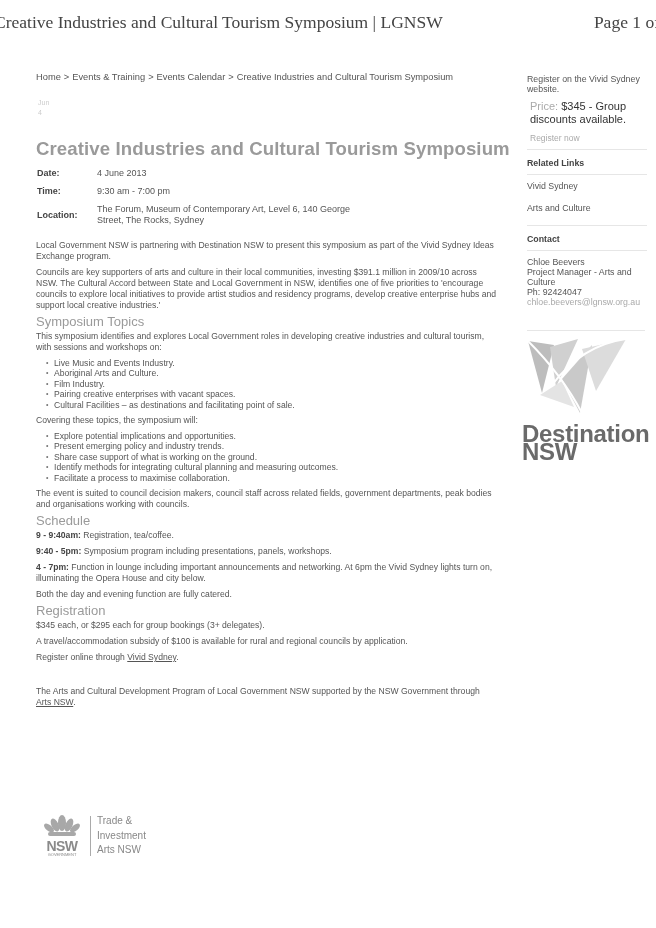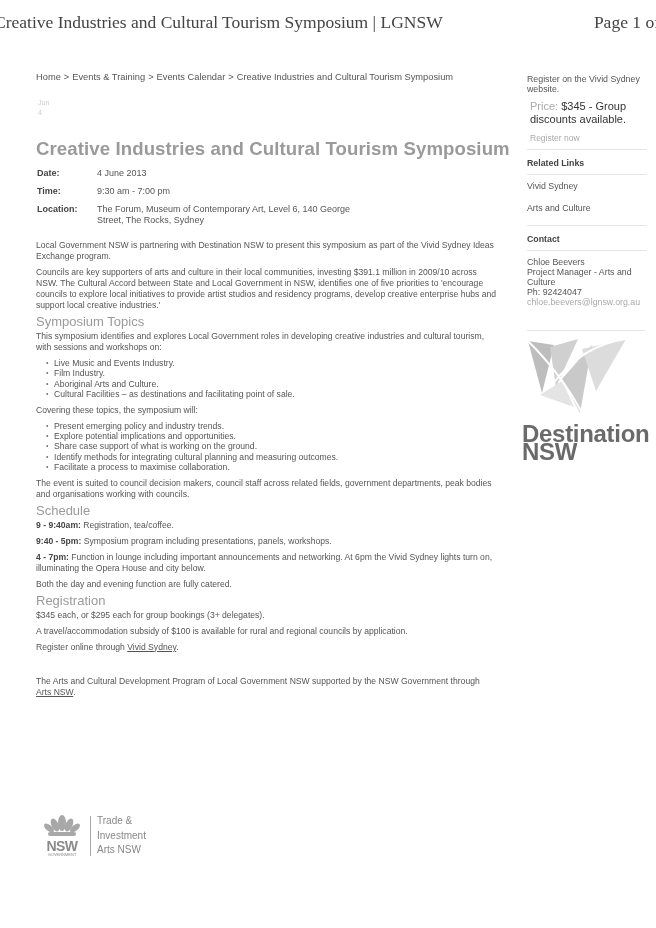--- a/index.html
+++ b/index.html
@@ -17,21 +17,21 @@
     .main { position: absolute; left: 36px; top: 72px; width: 470px; }
     .breadcrumb { font-size: 9.3px; color: #555; white-space: nowrap; }
     .breadcrumb .sep { margin: 0 3px; }
     .date-box { position: absolute; top: 26px; left: 2px; font-size: 7px; color: #ccc; line-height: 10px; }
     h1.page-title {
       position: absolute; top: 66px; left: 0; margin: 0;
       font-size: 18.6px; font-weight: bold; color: #9a9a9a; white-space: nowrap;
       letter-spacing: 0.1px;
     }
     .details { position: absolute; top: 96px; left: 1px; font-size: 9px; color: #555; }
-    .details .row { display: flex; margin-bottom: 7px; line-height: 11px; }
+    .details .row { display: flex; margin-bottom: 7px; line-height: 11px; align-items: center; }
     .details .lbl { width: 60px; font-weight: bold; color: #444; }
     .details .val { width: 260px; }
 
     .body-text { position: absolute; top: 168px; left: 0; width: 460px; font-size: 8.6px; line-height: 11px; color: #555; }
     .body-text p { margin: 0 0 5px 0; }
     .body-text h2 { margin: 4px 0 4px 0; font-size: 13px; font-weight: normal; color: #9a9a9a; }
     .body-text ul { margin: 0 0 5px 0; padding-left: 10px; list-style: none; }
     .body-text li { position: relative; padding-left: 8px; line-height: 10.4px; }
     .body-text li::before { content: "•"; position: absolute; left: 0; font-size: 7px; color: #777; }
     .body-text b { color: #444; }
@@ -95,28 +95,29 @@
   </div>
 
   <div class="body-text">
     <p>Local Government NSW is partnering with Destination NSW to present this symposium as part of the Vivid Sydney Ideas Exchange program.</p>
     <p>Councils are key supporters of arts and culture in their local communities, investing $391.1 million in 2009/10 across NSW. The Cultural Accord between State and Local Government in NSW, identifies one of five priorities to 'encourage councils to explore local initiatives to provide artist studios and residency programs, develop creative enterprise hubs and support local creative industries.'</p>
 
     <h2>Symposium Topics</h2>
     <p>This symposium identifies and explores Local Government roles in developing creative industries and cultural tourism, with sessions and workshops on:</p>
     <ul>
       <li>Live Music and Events Industry.</li>
+      <li>Aboriginal Arts and Culture.</li>
       <li>Film Industry.</li>
-      <li>Aboriginal Arts and Culture.</li>
+      <li>Pairing creative enterprises with vacant spaces.</li>
       <li>Cultural Facilities – as destinations and facilitating point of sale.</li>
     </ul>
     <p>Covering these topics, the symposium will:</p>
     <ul>
+      <li>Explore potential implications and opportunities.</li>
       <li>Present emerging policy and industry trends.</li>
-      <li>Explore potential implications and opportunities.</li>
       <li>Share case support of what is working on the ground.</li>
       <li>Identify methods for integrating cultural planning and measuring outcomes.</li>
       <li>Facilitate a process to maximise collaboration.</li>
     </ul>
     <p>The event is suited to council decision makers, council staff across related fields, government departments, peak bodies and organisations working with councils.</p>
 
     <h2>Schedule</h2>
     <p><b>9 - 9:40am:</b> <span>Registration, tea/coffee.</span></p>
     <p><b>9:40 - 5pm:</b> <span>Symposium program including presentations, panels, workshops.</span></p>
     <p><b>4 - 7pm:</b> <span>Function in lounge including important announcements and networking. At 6pm the Vivid Sydney lights turn on, illuminating the Opera House and city below.</span></p>

